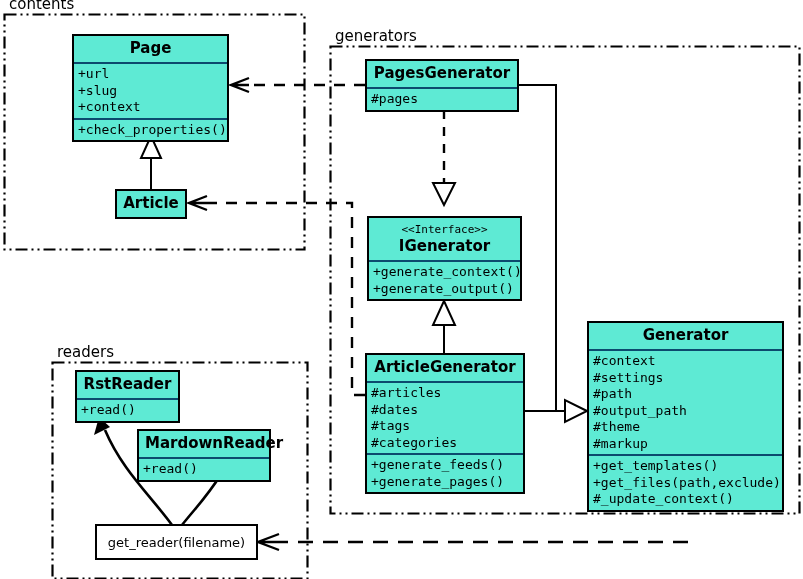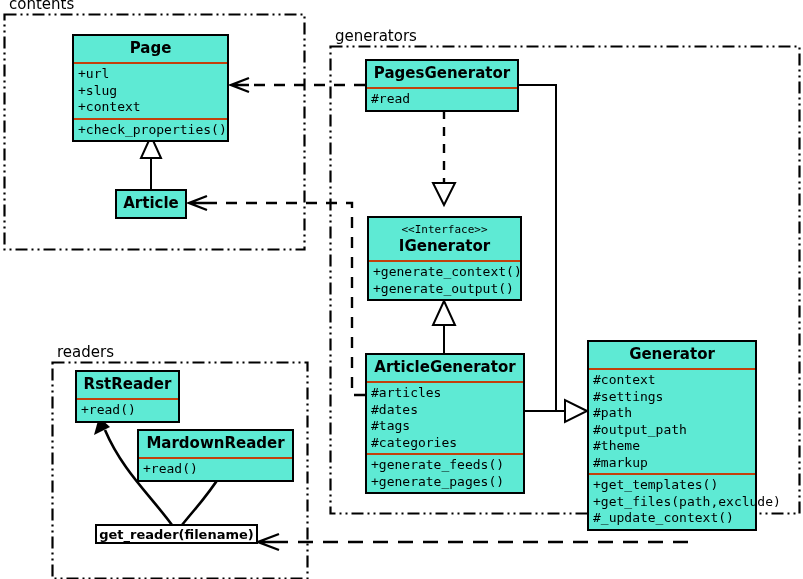--- a/index.html
+++ b/index.html
@@ -62,21 +62,21 @@
   }
   .uml .stereo {
     font-family: "DejaVu Sans Mono", monospace;
     font-weight: normal;
     font-size: 11px;
     display: block;
     text-align: center;
     line-height: 16px;
   }
   .uml .compartment {
-    border-top: 2px solid #c2410c;
+    border-top: 2px solid #0c4a6e;
     padding: 2px 8px 2px 0;
   }
   .uml .member {
     font-family: "DejaVu Sans Mono", monospace;
     font-size: 13px;
     line-height: 16.5px;
     color: #000;
     padding-left: 4px;
     white-space: nowrap;
   }
@@ -179,21 +179,21 @@
     </div>
   </div>
 
   <div class="uml" style="left:115px; top:189px; width:72px;">
     <div class="hdr">Article</div>
   </div>
 
   <div class="uml" style="left:365px; top:59px; width:154px;">
     <div class="hdr">PagesGenerator</div>
     <div class="compartment">
-      <div class="member">#read</div>
+      <div class="member">#pages</div>
     </div>
   </div>
 
   <div class="uml" style="left:367px; top:216px; width:155px;">
     <div class="hdr">
       <span class="stereo">&lt;&lt;Interface&gt;&gt;</span>
       <span>IGenerator</span>
     </div>
     <div class="compartment">
       <div class="member">+generate_context()</div>
@@ -208,21 +208,21 @@
       <div class="member">#dates</div>
       <div class="member">#tags</div>
       <div class="member">#categories</div>
     </div>
     <div class="compartment">
       <div class="member">+generate_feeds()</div>
       <div class="member">+generate_pages()</div>
     </div>
   </div>
 
-  <div class="uml" style="left:587px; top:340px; width:170px;">
+  <div class="uml" style="left:587px; top:321px; width:197px;">
     <div class="hdr">Generator</div>
     <div class="compartment">
       <div class="member">#context</div>
       <div class="member">#settings</div>
       <div class="member">#path</div>
       <div class="member">#output_path</div>
       <div class="member">#theme</div>
       <div class="member">#markup</div>
     </div>
     <div class="compartment">
@@ -232,24 +232,24 @@
     </div>
   </div>
 
   <div class="uml" style="left:75px; top:370px; width:105px;">
     <div class="hdr">RstReader</div>
     <div class="compartment">
       <div class="member">+read()</div>
     </div>
   </div>
 
-  <div class="uml" style="left:137px; top:429px; width:157px;">
+  <div class="uml" style="left:137px; top:429px; width:134px;">
     <div class="hdr">MardownReader</div>
     <div class="compartment">
       <div class="member">+read()</div>
     </div>
   </div>
 
-  <div class="simplebox" style="left:95px; top:524px; width:163px; height:20px;font-weight:bold;">
+  <div class="simplebox" style="left:95px; top:524px; width:163px; height:36px;">
     <span class="lbl">get_reader(filename)</span>
   </div>
 
 </div>
 
 </body></html>

